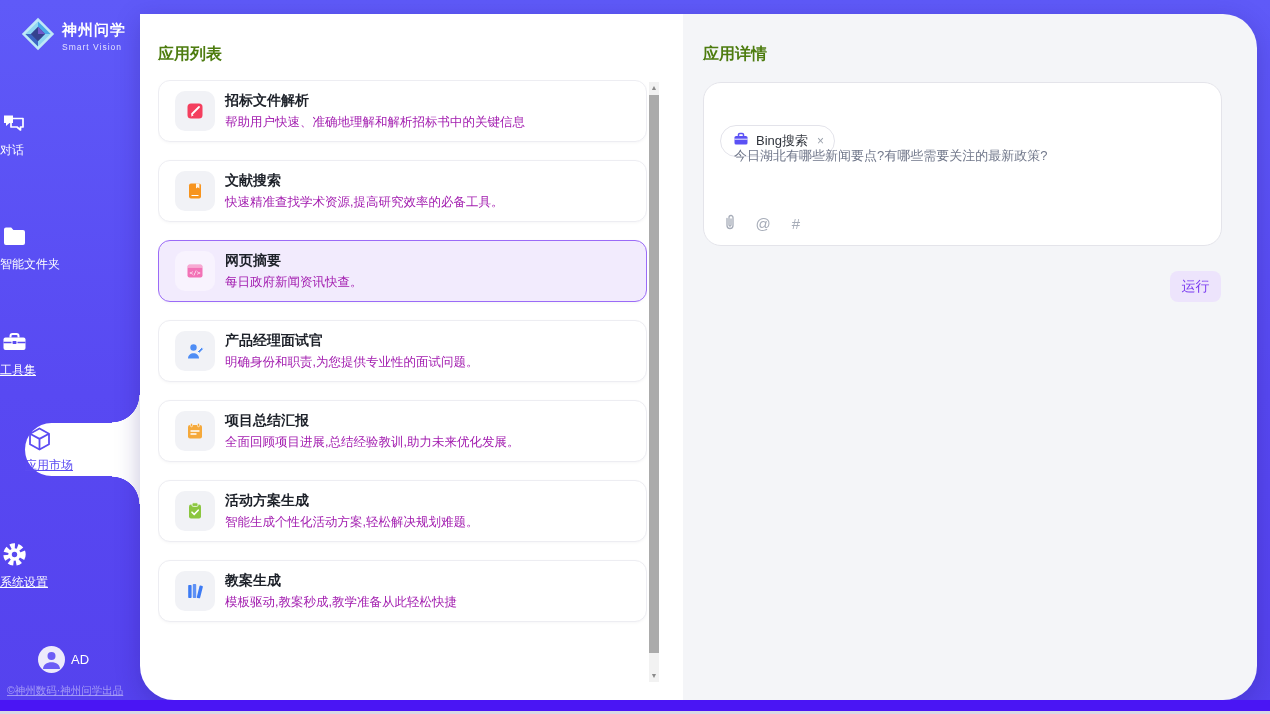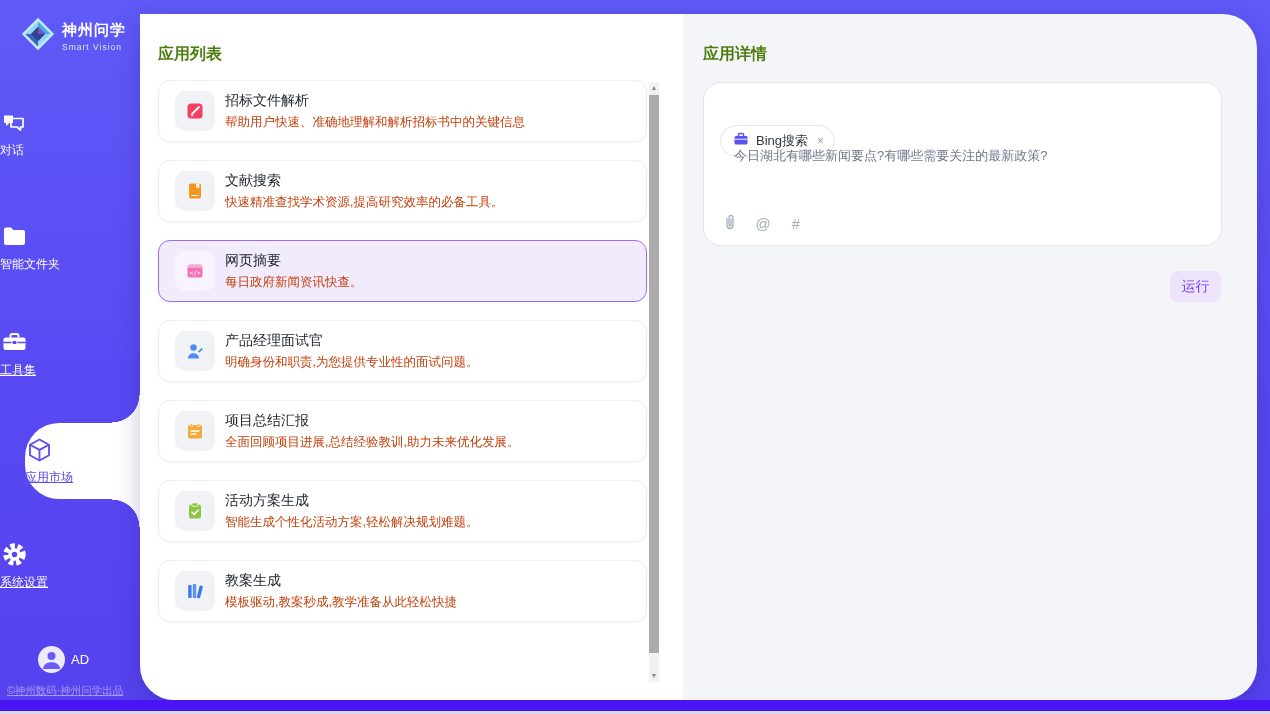--- a/index.html
+++ b/index.html
@@ -22,21 +22,21 @@
   .nav-item { position:absolute; left:0; width:140px; display:flex; flex-direction:column; gap:6px; cursor:pointer; }
   .nav-item:nth-of-type(1) { top:108px; }
   .nav-item:nth-of-type(2) { top:222px; }
   .nav-item:nth-of-type(3) { top:328px; }
   .nav-item:nth-of-type(4) { top:423px; }
   .nav-item:nth-of-type(5) { top:540px; }
   .nav-label { color:#fff; font-size:12px; }
   .nav-label.u { text-decoration:underline; }
   .nav-icon { width:28px; height:28px; display:flex; align-items:center; justify-content:center; }
 
-  .nav-item.selected { left:25px; width:115px; height:76px; background:#fff; border-radius:34px 0 0 34px; justify-content:center; gap:4px; }
+  .nav-item.selected { left:25px; width:115px; height:53px; background:#fff; border-radius:34px 0 0 34px; justify-content:center; gap:4px; }
   .nav-item.selected::before { content:''; position:absolute; right:0; top:-28px; width:28px; height:28px;
       background:radial-gradient(circle 28px at 0 0, rgba(0,0,0,0) 27px, #fff 27.6px); }
   .nav-item.selected::after { content:''; position:absolute; right:0; bottom:-28px; width:28px; height:28px;
       background:radial-gradient(circle 28px at 0 100%, rgba(0,0,0,0) 27px, #fff 27.6px); }
   .nav-item.selected .nav-label { color:#5B4BF2; }
 
   .user-row { position:absolute; left:38px; top:646px; display:flex; align-items:center; gap:6px; cursor:pointer; }
   .avatar { width:27px; height:27px; border-radius:50%; background:#EDEAFB; display:flex; align-items:center; justify-content:center; overflow:hidden; }
   .user-name { color:#fff; font-size:13px; }
   .copyright { position:absolute; left:7px; top:684px; width:128px; color:rgba(255,255,255,0.45); font-size:10.5px; white-space:nowrap;text-decoration:underline; }
@@ -53,22 +53,22 @@
   
   .list-viewport { position:absolute; left:18px; top:66px; width:489px; height:601px; overflow:hidden; }
   .list-col { display:flex; flex-direction:column; gap:18px; }
   .app-card { display:flex; align-items:center; gap:10px; width:489px; height:62px; flex:0 0 62px;
     background:#fff; border:1px solid #EDEDF2; border-radius:12px; padding:0 14px 0 16px; cursor:pointer;
     box-shadow:0 1px 3px rgba(20,20,60,0.04); }
   .app-card.selected { background:#F2EBFD; border:1px solid #9B6BF7; }
   .tile { width:40px; height:40px; border-radius:10px; background:#F1F2F6; display:flex; align-items:center; justify-content:center; flex:0 0 40px; }
   .app-card.selected .tile { background:#F8F3FE; }
   .app-texts { display:flex; flex-direction:column; gap:4px; min-width:0; }
-  .app-title { font-size:14px; font-weight:normal; color:#1d2129; }
-  .app-desc { font-size:12.5px; color:#c2410c; white-space:nowrap; }
+  .app-title { font-size:14px; font-weight:bold; color:#1d2129; }
+  .app-desc { font-size:12.5px; color:#a21caf; white-space:nowrap; }
 
   
   .scrollbar { position:absolute; left:509px; top:68px; width:10px; height:600px; background:#F2F2F2; }
   .scroll-arrow { position:absolute; left:0; width:10px; height:12px; color:#8a8a8a; font-size:7px; text-align:center; line-height:12px; cursor:pointer; }
   .scroll-arrow.up { top:0; } .scroll-arrow.down { bottom:0; }
   .scroll-thumb { position:absolute; left:0; top:13px; width:10px; height:558px; background:#ABABAB; cursor:grab; }
 
   
   .prompt-card { position:absolute; left:20px; top:68px; width:519px; height:164px; background:#fff;
     border:1px solid #E4E4EA; border-radius:18px; padding:12px 16px; }

